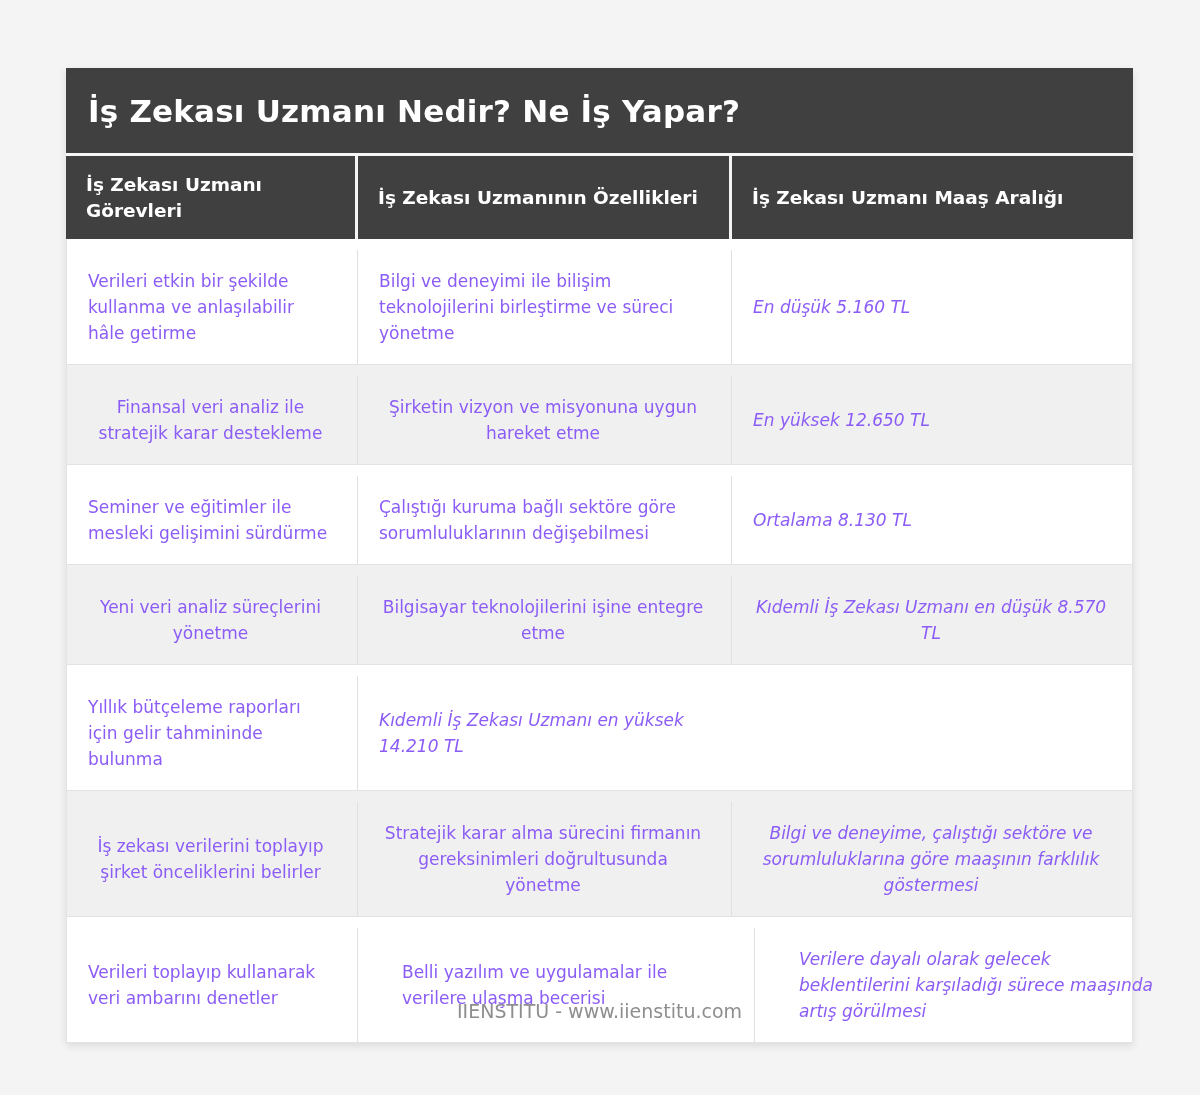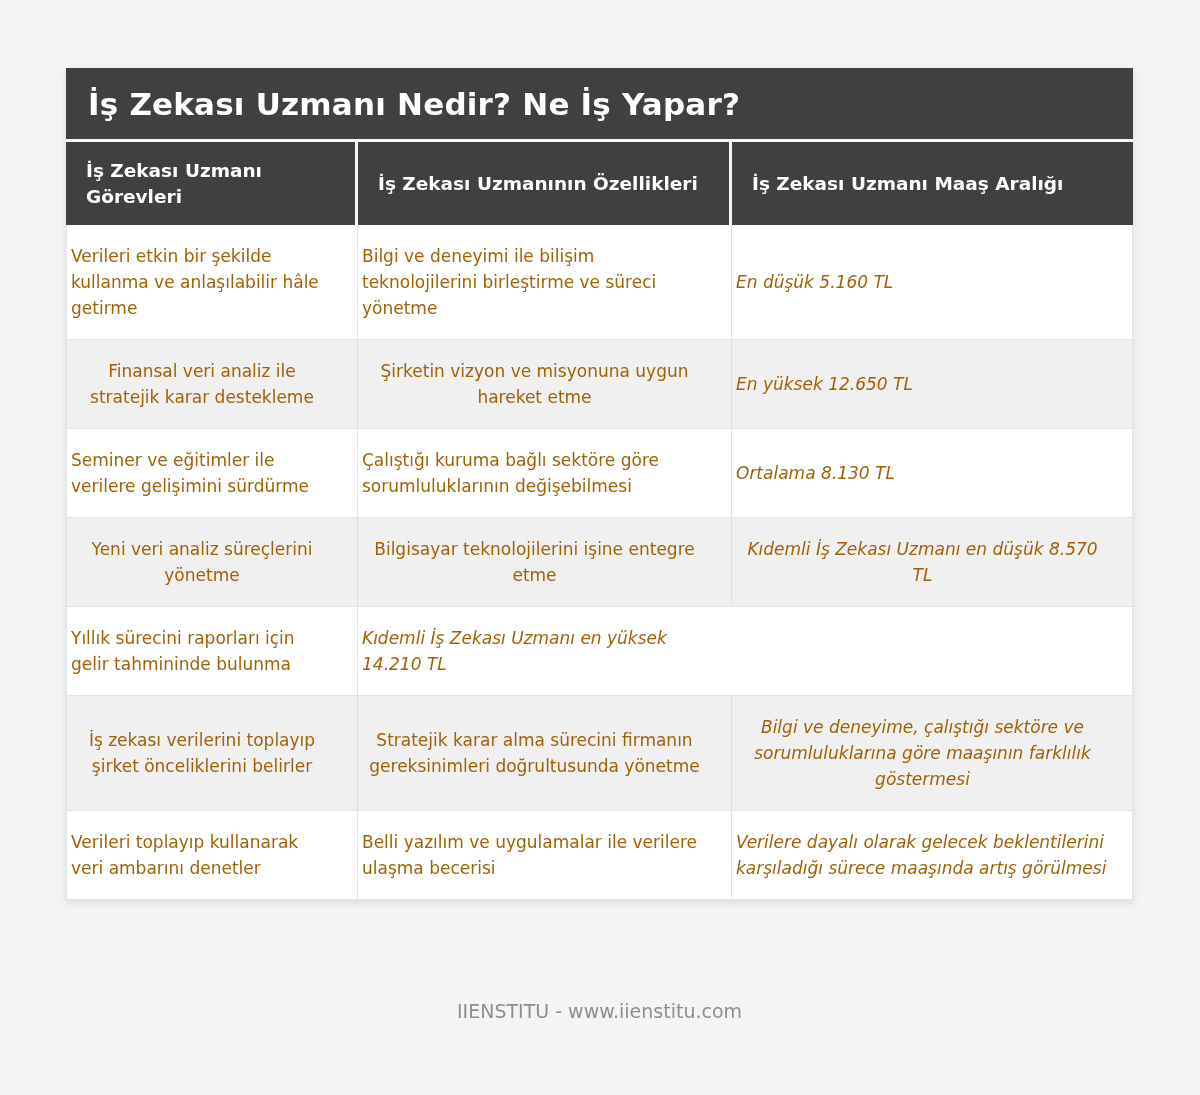--- a/index.html
+++ b/index.html
@@ -16,21 +16,21 @@
     position: absolute;
     left: 66px;
     top: 68px;
     width: 1067px;
     box-shadow: 0 3px 8px rgba(0,0,0,0.10);
     background: #ffffff;
   }
   .title-bar {
     background: #404040;
     color: #ffffff;
-    height: 74px;
+    height: 88px;
     display: flex;
     align-items: center;
     padding: 0 22px;
     font-size: 31px;
     font-weight: bold;
     border-bottom: 3px solid #f5f5f5;
     letter-spacing: 0.2px;
   }
   .header-row {
     display: grid;
@@ -53,30 +53,31 @@
     border-left: 1px solid #e3e3e3;
     border-right: 1px solid #e3e3e3;
     border-bottom: 1px solid #e3e3e3;
   }
   .body-row {
     display: grid;
     grid-template-columns: 291px 374px 401px;
     background: #ffffff;
     border-bottom: 1px solid #e3e3e3;
   }
-  .body-row:last-child { border-bottom: none; }
+  .body-row:last-child { border-bottom: none; gap: 23px; }
   .body-row.alt { background: #f0f0f0; text-align: center; }
   .body-cell {
-    color: #a16207;
+    color: #8b5cf6;
     font-size: 17px;
     line-height: 26px;
-    padding: 18px 24px 18px 4px;
+    padding: 18px 24px 18px 21px;
     display: flex;
     align-items: center;
     border-right: 1px solid #e0e0e0;
+    margin-top: 11px;
   }
   .body-cell:last-child { border-right: none; font-style: italic; }
   .footer {
     position: absolute;
     left: 66px;
     top: 1000px;
     width: 1067px;
     text-align: center;
     color: #8e8e8e;
     font-size: 19px;
@@ -103,33 +104,33 @@
       <div class="body-cell">En düşük 5.160 TL</div>
     </div>
 
     <div class="body-row alt">
       <div class="body-cell">Finansal veri analiz ile stratejik karar destekleme</div>
       <div class="body-cell">Şirketin vizyon ve misyonuna uygun hareket etme</div>
       <div class="body-cell">En yüksek 12.650 TL</div>
     </div>
 
     <div class="body-row">
-      <div class="body-cell">Seminer ve eğitimler ile verilere gelişimini sürdürme</div>
+      <div class="body-cell">Seminer ve eğitimler ile mesleki gelişimini sürdürme</div>
       <div class="body-cell">Çalıştığı kuruma bağlı sektöre göre sorumluluklarının değişebilmesi</div>
       <div class="body-cell">Ortalama 8.130 TL</div>
     </div>
 
     <div class="body-row alt">
       <div class="body-cell">Yeni veri analiz süreçlerini yönetme</div>
       <div class="body-cell">Bilgisayar teknolojilerini işine entegre etme</div>
       <div class="body-cell">Kıdemli İş Zekası Uzmanı en düşük 8.570 TL</div>
     </div>
 
     <div class="body-row">
-      <div class="body-cell">Yıllık sürecini raporları için gelir tahmininde bulunma</div>
+      <div class="body-cell">Yıllık bütçeleme raporları için gelir tahmininde bulunma</div>
       <div class="body-cell">Kıdemli İş Zekası Uzmanı en yüksek 14.210 TL</div>
     </div>
 
     <div class="body-row alt">
       <div class="body-cell">İş zekası verilerini toplayıp şirket önceliklerini belirler</div>
       <div class="body-cell">Stratejik karar alma sürecini firmanın gereksinimleri doğrultusunda yönetme</div>
       <div class="body-cell">Bilgi ve deneyime, çalıştığı sektöre ve sorumluluklarına göre maaşının farklılık göstermesi</div>
     </div>
 
     <div class="body-row">

